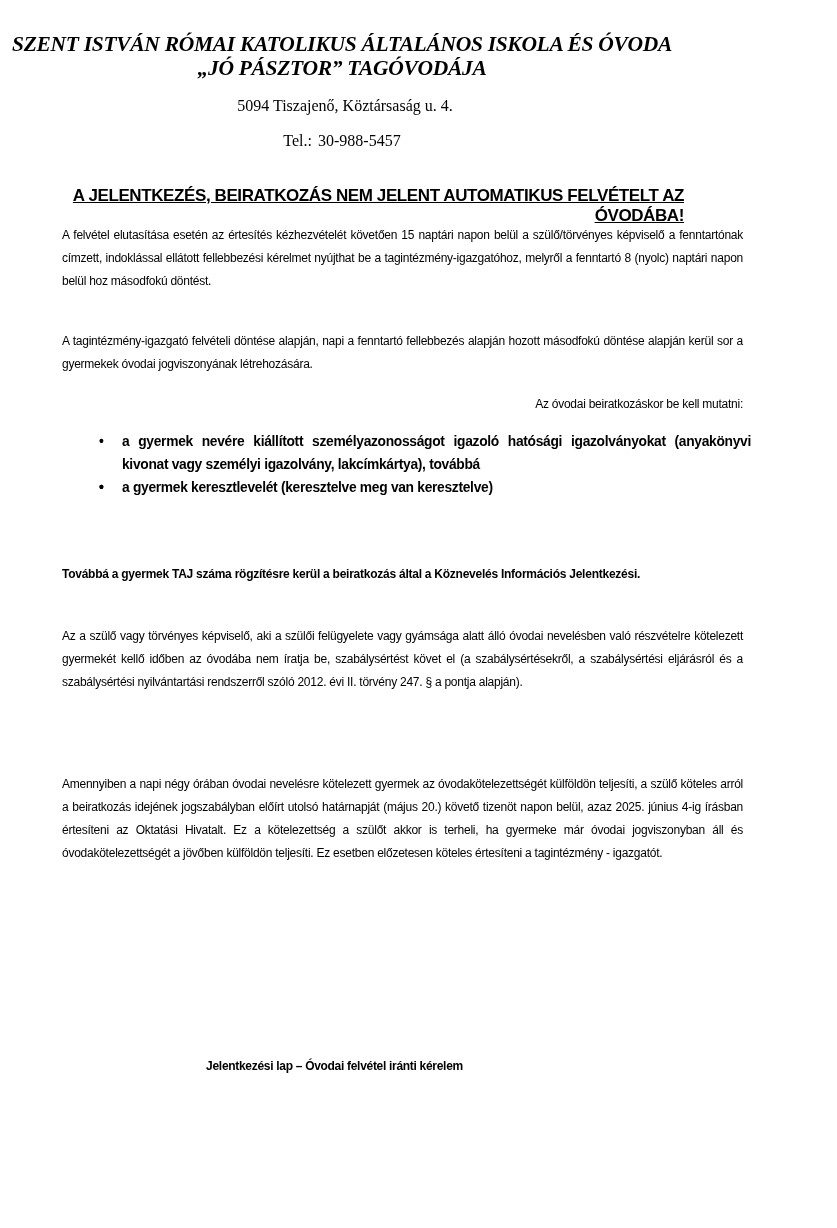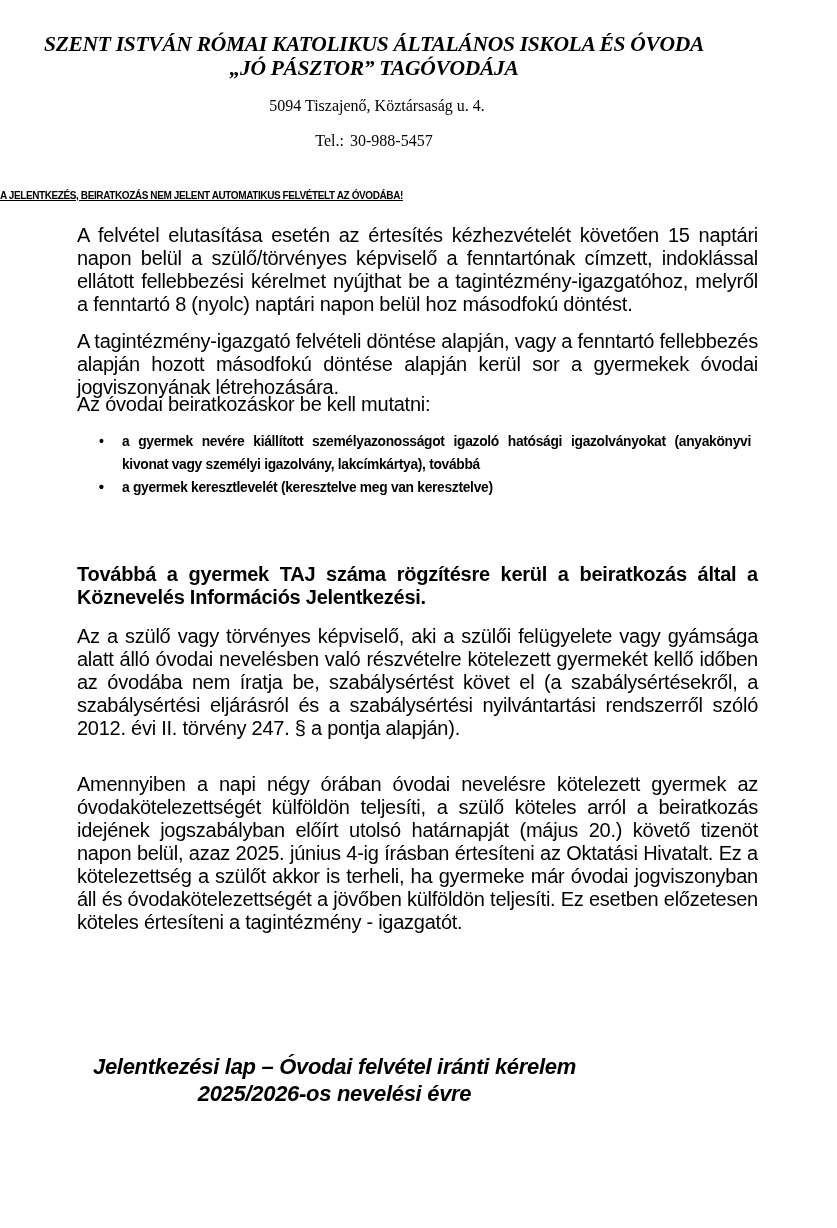--- a/index.html
+++ b/index.html
@@ -20,21 +20,20 @@
     width: 837px;
     height: 1228px;
     background: #fff;
   }
   .header {
     position: absolute;
     left: 0;
     width: 684px;
     text-align: center;
     font-family: "Liberation Serif", "DejaVu Serif", serif;
-    margin-left: 32px;
   }
   .school-name {
     top: 32px;
     font-size: 21.5px;
     font-weight: bold;
     font-style: italic;
     line-height: 24px;
     letter-spacing: -0.3px;
   }
   .address {
@@ -47,46 +46,46 @@
   .phone {
     top: 131px;
     font-size: 16px;
     line-height: 20px;
     padding-left: 0;
     box-sizing: border-box;
     word-spacing: 2px;
   }
   .body-text {
     position: absolute;
-    left: 77px;
+    left: 62px;
     width: 681px;
     font-family: "Liberation Sans", "DejaVu Sans", sans-serif;
-    font-size: 20px;
+    font-size: 12px;
     line-height: 23px;
     letter-spacing: -0.25px;
   }
   .justify {
     text-align: justify;
   }
   .notice {
     position: absolute;
     top: 186px;
     left: 0;
     width: 684px;
-    text-align: left;
+    text-align: right;
     font-family: "Liberation Sans", "DejaVu Sans", sans-serif;
-    font-size: 10px;
+    font-size: 17px;
     font-weight: bold;
     text-decoration: underline;
     letter-spacing: -0.4px;
     line-height: 20px;
   }
   .p1 { top: 224px; }
   .p2 { top: 330px; }
-  .p3 { top: 393px; }
+  .p3 { top: 393px; text-align: right; }
   .bullets {
     position: absolute;
     top: 430px;
     left: 99px;
     width: 652px;
     margin: 0;
     padding: 0;
     list-style: none;
     font-family: "Liberation Sans", "DejaVu Sans", sans-serif;
     font-size: 13.8px;
@@ -108,45 +107,44 @@
   .p4 { top: 563px; font-weight: bold; }
   .p5 { top: 625px; }
   .p6 { top: 733px; margin-top: 40px; }
   .form-title {
     position: absolute;
     top: 1053px;
     left: 0;
     width: 669px;
     text-align: center;
     font-family: "Liberation Sans", "DejaVu Sans", sans-serif;
-    font-size: 22px;
+    font-size: 12px;
     font-weight: bold;
     line-height: 27px;
     letter-spacing: -0.3px;
-    font-style: italic;
   }
 </style>
 </head>
 <body>
 
 <div class="page">
 
   <div class="header school-name">
     <div>SZENT ISTVÁN RÓMAI KATOLIKUS ÁLTALÁNOS ISKOLA ÉS ÓVODA</div>
     <div>„JÓ PÁSZTOR” TAGÓVODÁJA</div>
   </div>
 
   <div class="header address">5094 Tiszajenő, Köztársaság u. 4.</div>
   <div class="header phone">Tel.:  30-988-5457</div>
 
   <div class="notice">A JELENTKEZÉS, BEIRATKOZÁS NEM JELENT AUTOMATIKUS FELVÉTELT AZ ÓVODÁBA!</div>
 
   <div class="body-text justify p1">A felvétel elutasítása esetén az értesítés kézhezvételét követően 15 naptári napon belül a szülő/törvényes képviselő a fenntartónak címzett, indoklással ellátott fellebbezési kérelmet nyújthat be a tagintézmény-igazgatóhoz, melyről a fenntartó 8 (nyolc) naptári napon belül hoz másodfokú döntést.</div>
 
-  <div class="body-text justify p2">A tagintézmény-igazgató felvételi döntése alapján, vagy a fenntartó fellebbezés alapján hozott másodfokú döntése alapján kerül sor a gyermekek óvodai jogviszonyának létrehozására.</div>
+  <div class="body-text justify p2">A tagintézmény-igazgató felvételi döntése alapján, napi a fenntartó fellebbezés alapján hozott másodfokú döntése alapján kerül sor a gyermekek óvodai jogviszonyának létrehozására.</div>
 
   <div class="body-text p3">Az óvodai beiratkozáskor be kell mutatni:</div>
 
   <ul class="bullets">
     <li>
       <span class="dot">•</span>
       <span>a gyermek nevére kiállított személyazonosságot igazoló hatósági igazolványokat (anyakönyvi kivonat vagy személyi igazolvány, lakcímkártya), továbbá</span>
     </li>
     <li>
       <span class="dot">•</span>
@@ -158,16 +156,15 @@
   </ul>
 
   <div class="body-text justify p4">Továbbá a gyermek TAJ száma rögzítésre kerül a beiratkozás által a Köznevelés Információs Jelentkezési.</div>
 
   <div class="body-text justify p5">Az a szülő vagy törvényes képviselő, aki a szülői felügyelete vagy gyámsága alatt álló óvodai nevelésben való részvételre kötelezett gyermekét kellő időben az óvodába nem íratja be, szabálysértést követ el (a szabálysértésekről, a szabálysértési eljárásról és a szabálysértési nyilvántartási rendszerről szóló 2012. évi II. törvény 247. § a pontja alapján).</div>
 
   <div class="body-text justify p6">Amennyiben a napi négy órában óvodai nevelésre kötelezett gyermek az óvodakötelezettségét külföldön teljesíti, a szülő köteles arról a beiratkozás idejének jogszabályban előírt utolsó határnapját (május 20.) követő tizenöt napon belül, azaz 2025. június 4-ig írásban értesíteni az Oktatási Hivatalt. Ez a kötelezettség a szülőt akkor is terheli, ha gyermeke már óvodai jogviszonyban áll és óvodakötelezettségét a jövőben külföldön teljesíti. Ez esetben előzetesen köteles értesíteni a tagintézmény - igazgatót.</div>
 
   <div class="form-title">
     <div>Jelentkezési lap – Óvodai felvétel iránti kérelem</div>
-    <div>2025/2026-os nevelési évre</div>
   </div>
 
 </div>
 
 </body></html>

